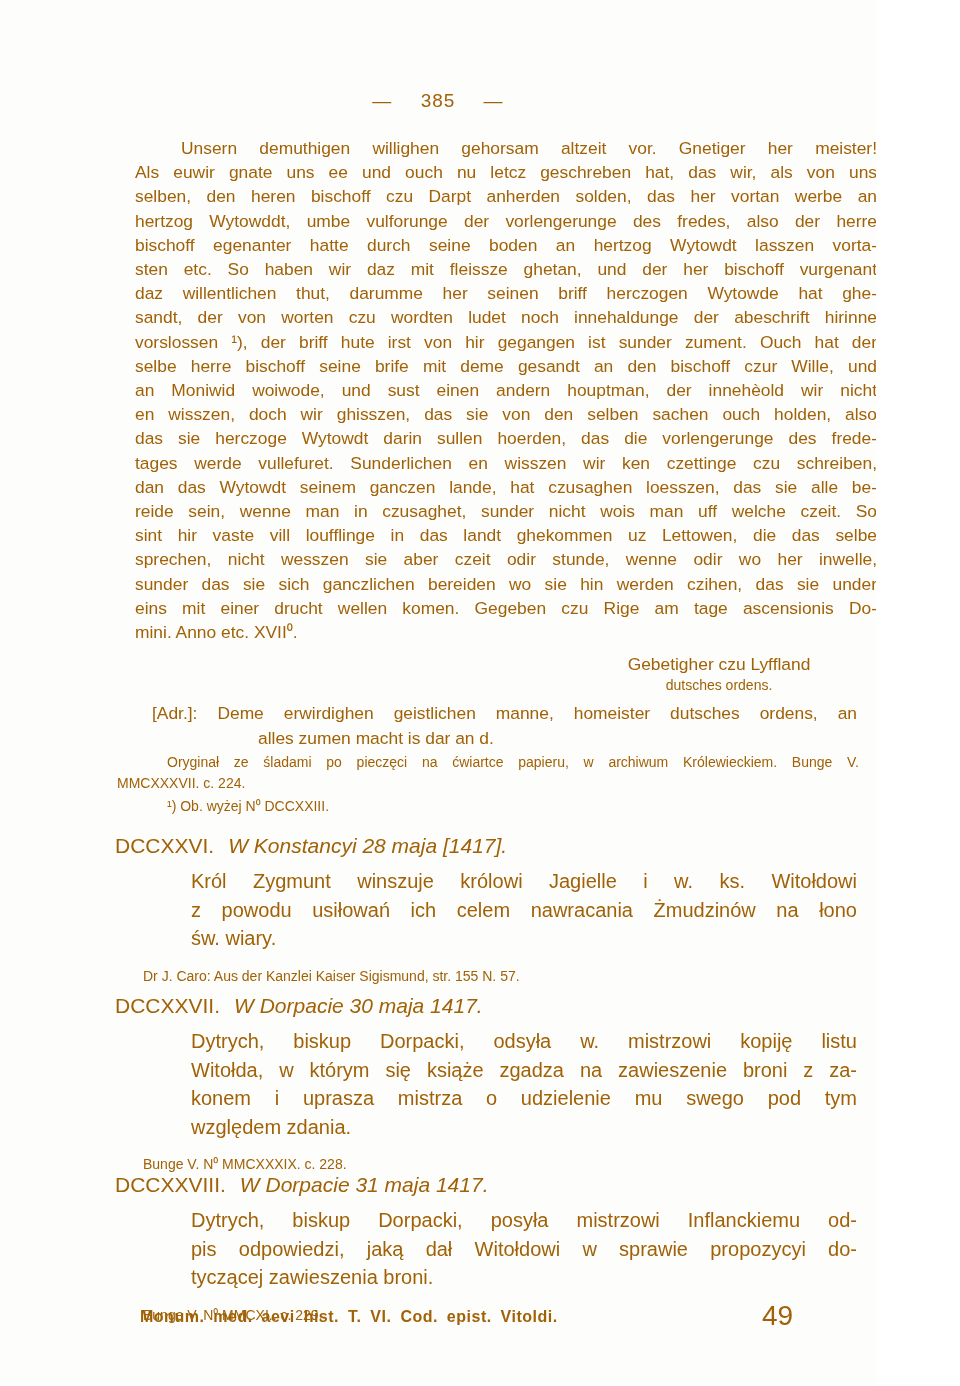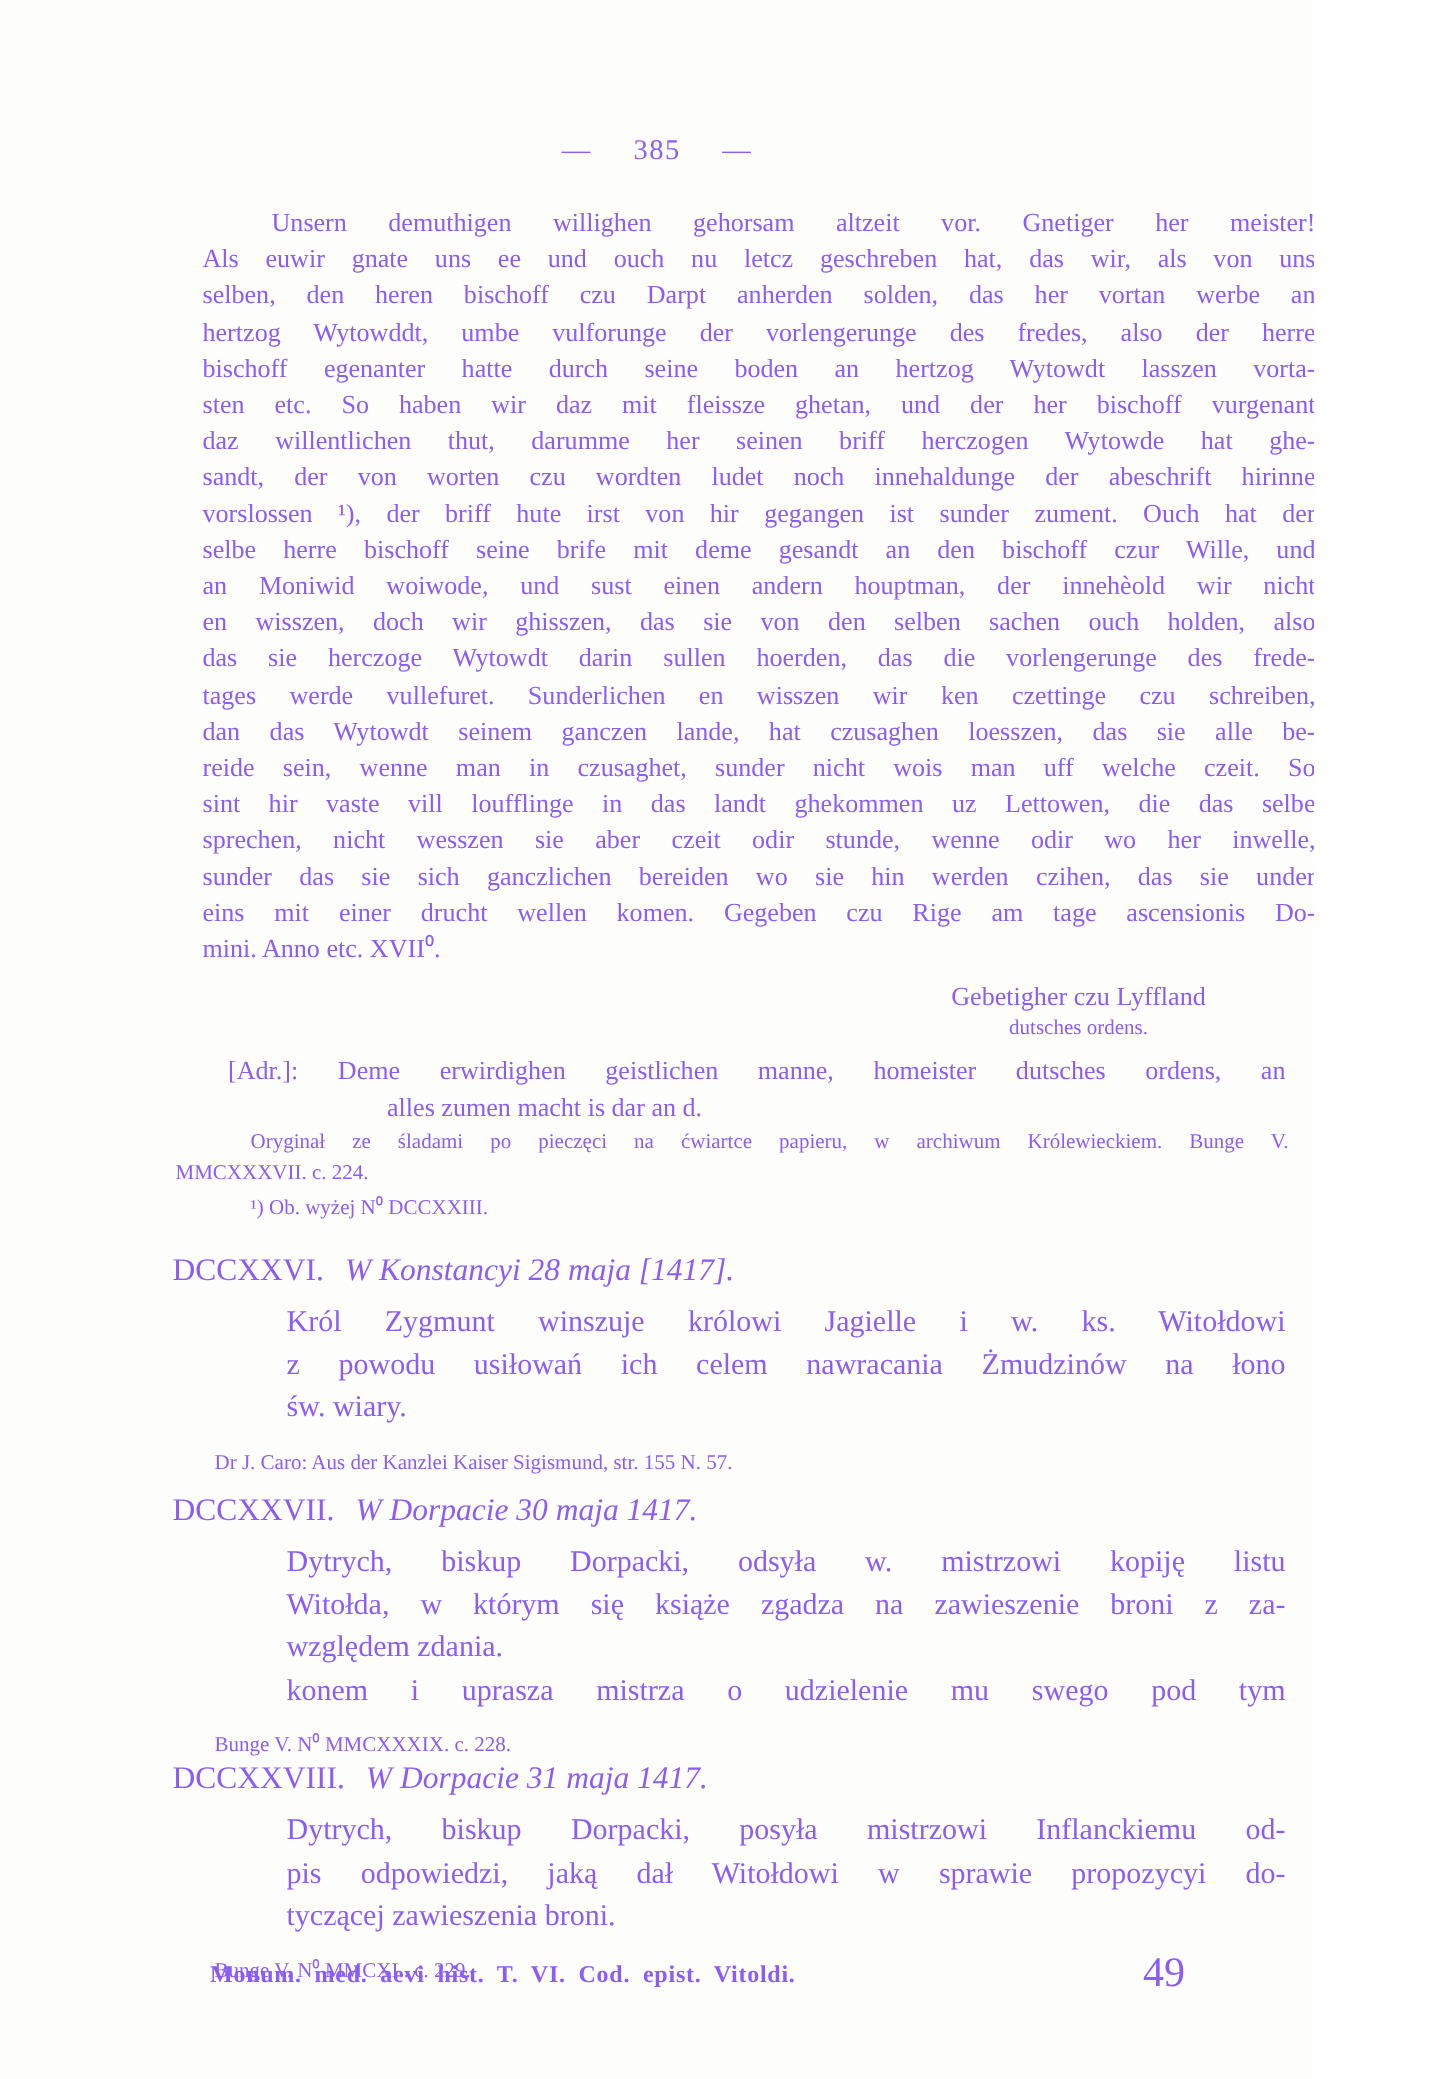--- a/index.html
+++ b/index.html
@@ -1,22 +1,22 @@
 <!DOCTYPE html>
 <html><head>
 <meta charset="utf-8">
 <style>
   html, body { margin: 0; padding: 0; background: #ffffff; }
   .page {
     position: relative;
     width: 876px;
     height: 1386px;
     background: #fdfdfc;
-    color: #8b5cf6;
-    font-family: Liberation Serif, serif;
+    color: #a16207;
+    font-family: Liberation Sans, sans-serif;
     overflow: hidden;
   }
   
   .pgnum-top {
     position: absolute;
     top: 90px; left: 0; width: 100%;
     text-align: center;
     font-size: 19px;
     word-spacing: 22px;
     letter-spacing: 1px;
@@ -149,22 +149,22 @@
     <div class="reference">Dr J. Caro: Aus der Kanzlei Kaiser Sigismund, str. 155 N. 57.</div>
   </section>
 
   <section class="entry entry-2">
     <h2 class="entry-heading">
       <span class="enum">DCCXXVII.</span><span class="eplace">W Dorpacie 30 maja 1417.</span>
     </h2>
     <div class="summary">
       <div class="sline j">Dytrych, biskup Dorpacki, odsyła w. mistrzowi kopiję listu</div>
       <div class="sline j">Witołda, w którym się książe zgadza na zawieszenie broni z za-</div>
+      <div class="sline j">konem i uprasza mistrza o udzielenie mu swego pod tym</div>
       <div class="sline">względem zdania.</div>
-      <div class="sline j">konem i uprasza mistrza o udzielenie mu swego pod tym</div>
     </div>
     <div class="reference">Bunge V. N⁰ MMCXXXIX. c. 228.</div>
   </section>
 
   <section class="entry entry-3">
     <h2 class="entry-heading">
       <span class="enum">DCCXXVIII.</span><span class="eplace">W Dorpacie 31 maja 1417.</span>
     </h2>
     <div class="summary">
       <div class="sline j">Dytrych, biskup Dorpacki, posyła mistrzowi Inflanckiemu od-</div>

